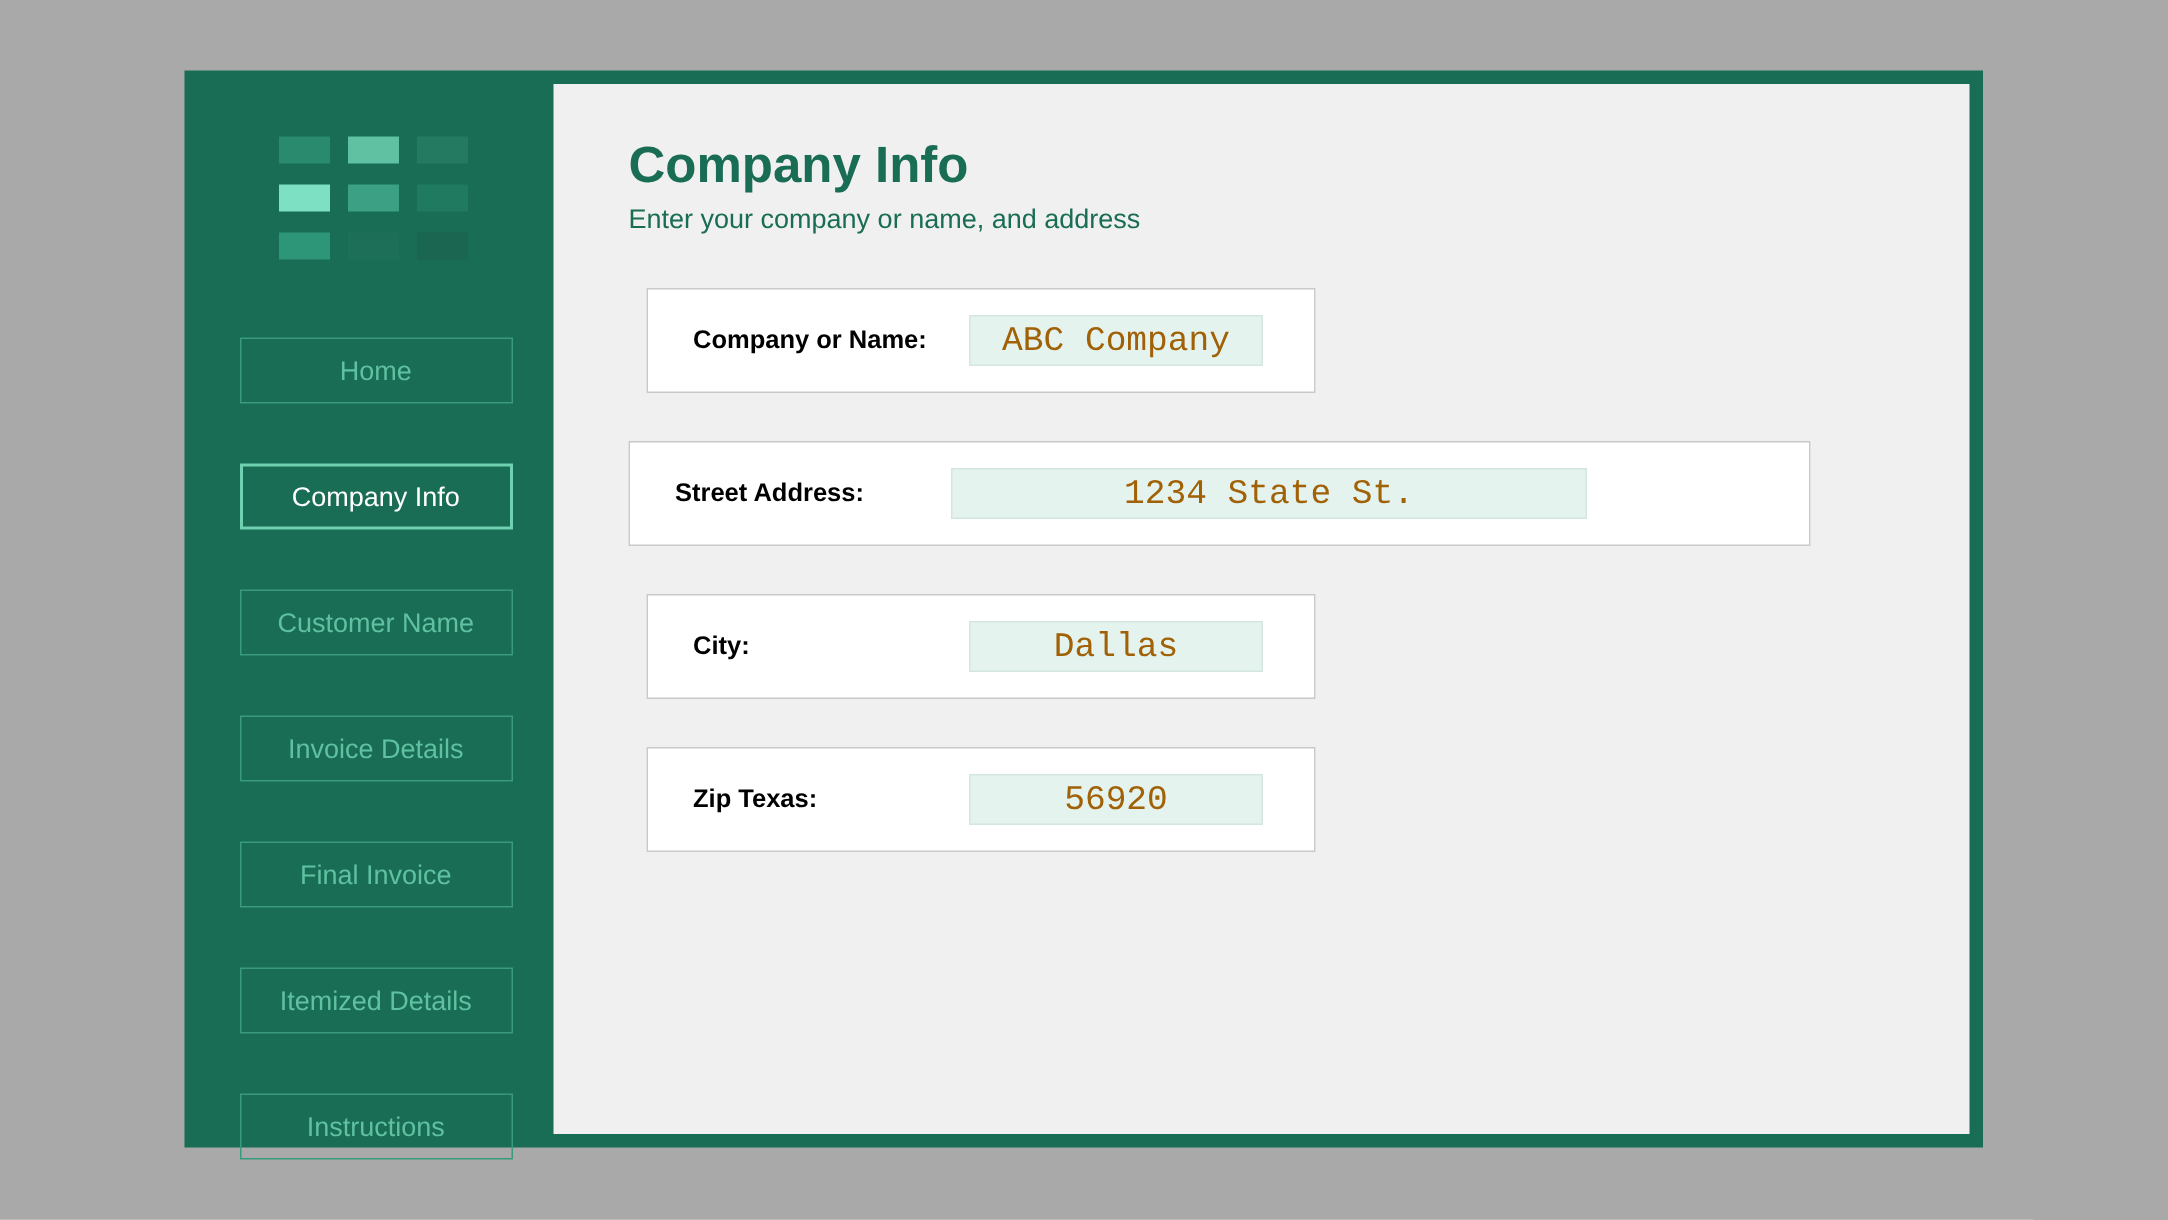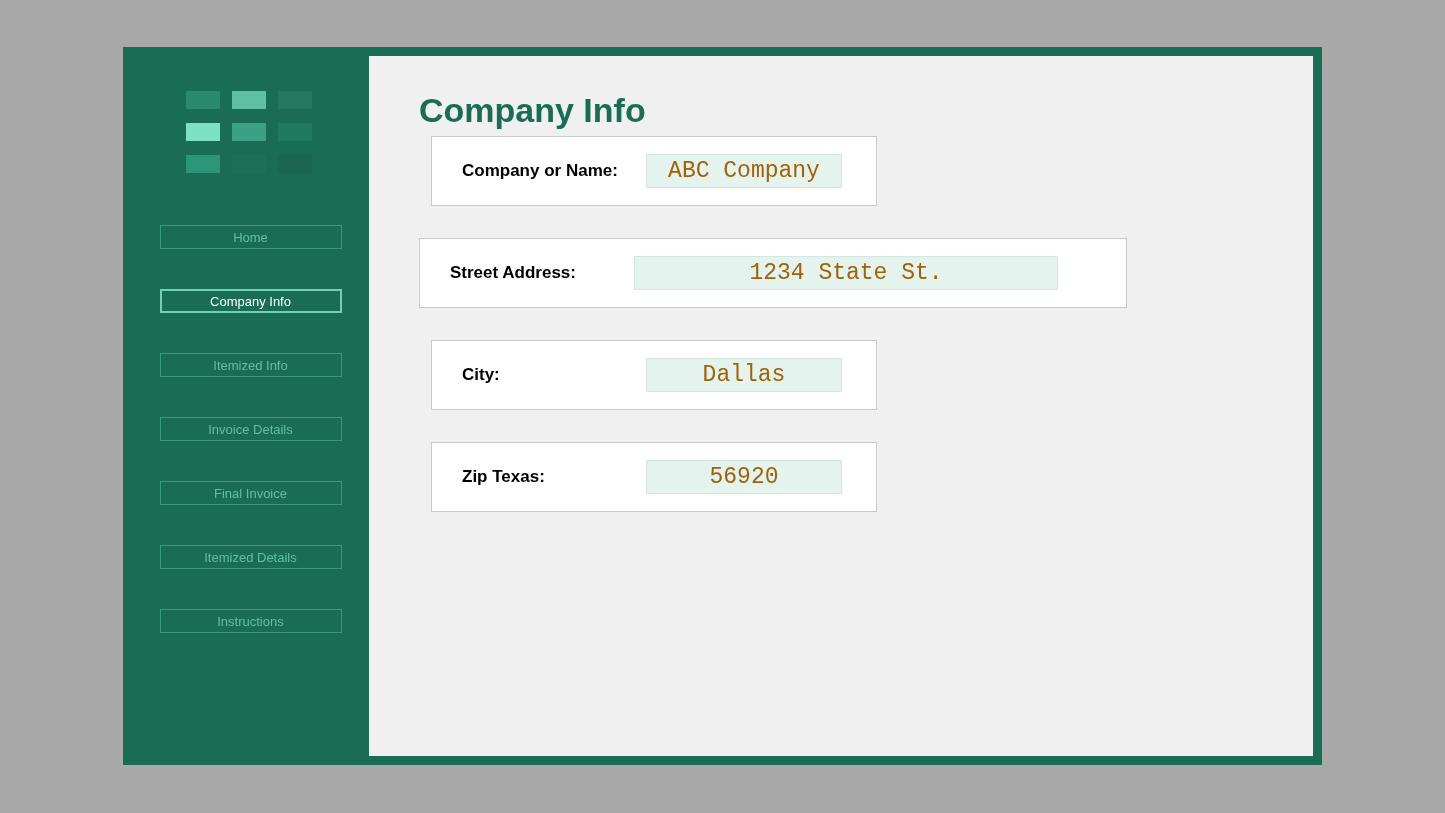--- a/index.html
+++ b/index.html
@@ -54,26 +54,26 @@
   .c8 { background: #1e6f57; }
   .c9 { background: #1a6650; }
 
   .nav {
     display: flex;
     flex-direction: column;
     gap: 40px;
     width: 182px;
   }
   .nav-item {
-    height: 24px;
+    height: 44px;
     border: 1px solid #3a9a7e;
     display: flex;
     align-items: center;
     justify-content: center;
-    font-size: 13px;
+    font-size: 18px;
     color: #5fc1a1;
     cursor: pointer;
     background: transparent;
   }
   .nav-item.active {
     color: #ffffff;
     border: 2px solid #6fd1b0;
   }
 
   .main {
@@ -96,21 +96,21 @@
   .row {
     background: #ffffff;
     border: 1px solid #c9c9c9;
     height: 70px;
     display: flex;
     align-items: center;
     padding: 0 30px;
     margin-bottom: 32px;
   }
   .row.narrow { width: 446px; margin-left: 12px; }
-  .row.wide   { width: 708px; margin-top: 20px; }
+  .row.wide   { width: 788px; margin-top: 20px; }
   .label {
     font-size: 17px;
     font-weight: 700;
     color: #000;
     flex: none;
     width: 170px;
   }
   .value {
     background: #e4f3ee;
     border: 1px solid #d3e6df;
@@ -145,39 +145,40 @@
           <div class="c9"></div>
       </div>
       <div class="nav">
         <div class="nav-item">
           <span>Home</span>
         </div>
         <div class="nav-item active">
           <span>Company Info</span>
         </div>
         <div class="nav-item">
-          <span>Itemized Info</span>
+          <span>Customer Name</span>
         </div>
         <div class="nav-item">
           <span>Invoice Details</span>
         </div>
         <div class="nav-item">
           <span>Final Invoice</span>
         </div>
         <div class="nav-item">
           <span>Itemized Details</span>
         </div>
         <div class="nav-item">
           <span>Instructions</span>
         </div>
       </div>
     </div>
 
     <div class="main">
       <div class="title">Company Info</div>
+      <div class="subtitle">Enter your company or name, and address</div>
 
       <div class="row narrow">
         <div class="label">Company or Name:</div>
         <div class="value">ABC Company</div>
       </div>
 
       <div class="row wide">
         <div class="label">Street Address:</div>
         <div class="value">1234 State St.</div>
       </div>

